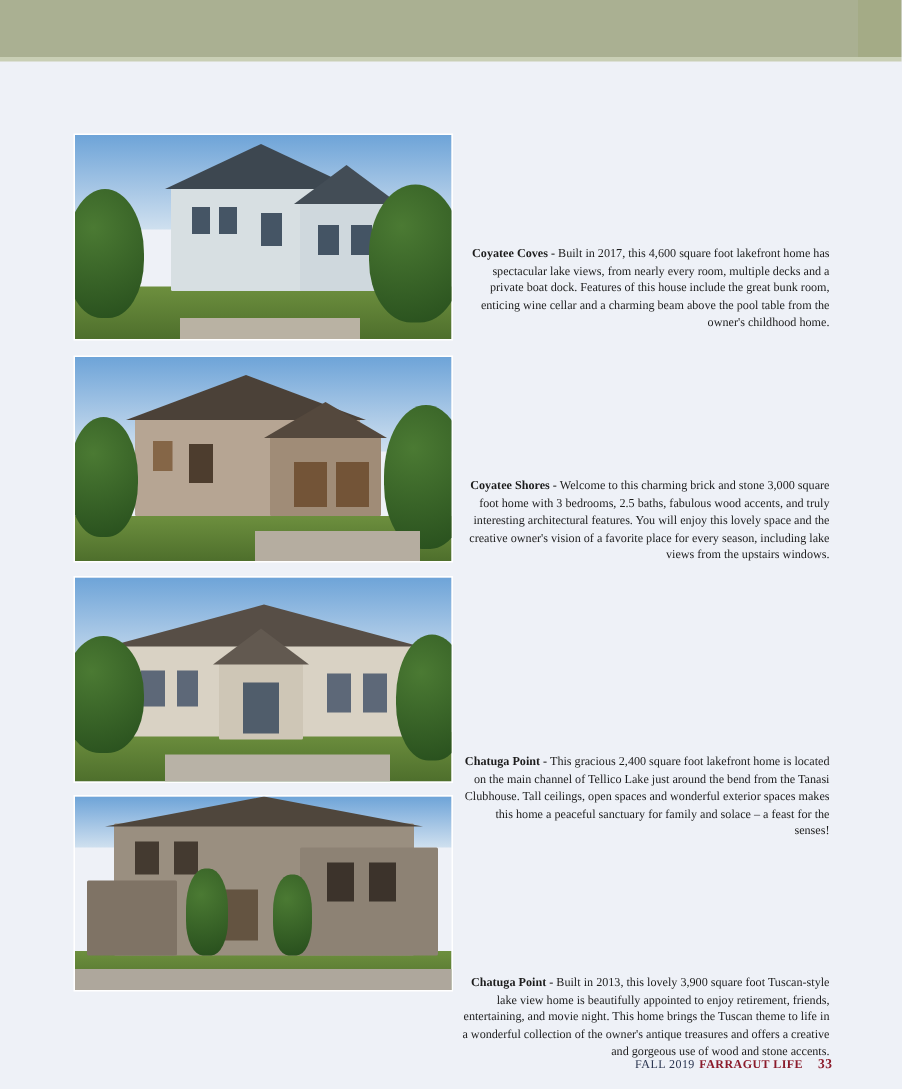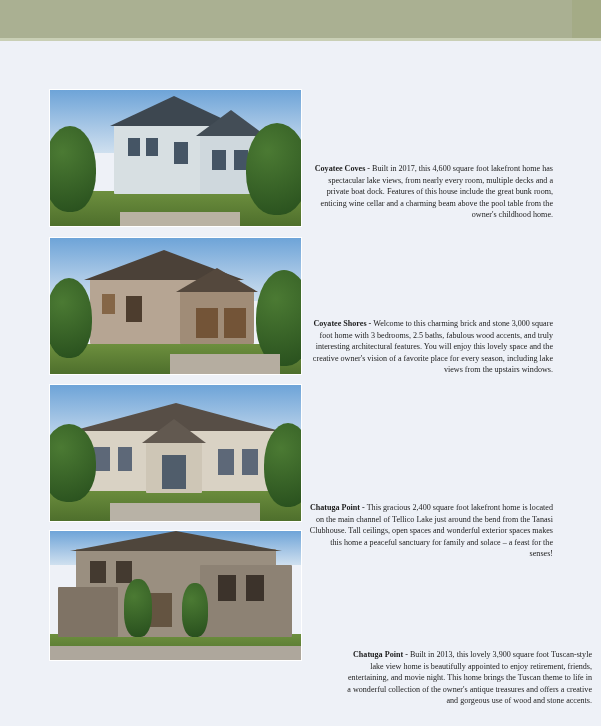--- a/index.html
+++ b/index.html
@@ -233,21 +233,24 @@
         <div class="win" style="left:40px; top:30px; width:16px; height:22px; background:#352b22;"></div>
         <div class="win" style="left:66px; top:30px; width:16px; height:22px; background:#352b22;"></div>
         <div class="win" style="left:168px; top:44px; width:18px; height:26px; background:#2e261e;"></div>
         <div class="win" style="left:196px; top:44px; width:18px; height:26px; background:#2e261e;"></div>
         <div class="win" style="left:100px; top:62px; width:22px; height:34px; background:#5b4a36;"></div>
         <div class="house-main" style="left:8px; top:56px; width:60px; height:50px; background:#7f7365;"></div>
         <div class="tree" style="left:74px; width:28px; height:58px; bottom:18%; border-radius:45% 45% 40% 40%;"></div>
         <div class="tree" style="left:132px; width:26px; height:54px; bottom:18%; border-radius:45% 45% 40% 40%;"></div>
         <div class="drive" style="left:0px; width:253px; height:14px; background:#aea79c;"></div>
       </div>
-      <div class="caption" style="top:119px;margin-left:39px;">
+      <div class="caption" style="top:119px;">
         <b>Chatuga Point -</b><span> Built in 2013, this lovely 3,900 square foot Tuscan-style lake view home is beautifully appointed to enjoy retirement, friends, entertaining, and movie night. This home brings the Tuscan theme to life in a wonderful collection of the owner's antique treasures and offers a creative and gorgeous use of wood and stone accents.</span>
       </div>
     </div>
 
   </div>
 
+  <div class="footer">
+    <span class="fall">FALL 2019</span><span class="mag">FARRAGUT LIFE</span><span class="pg">33</span>
+  </div>
 
 </div>
 
 </body></html>

